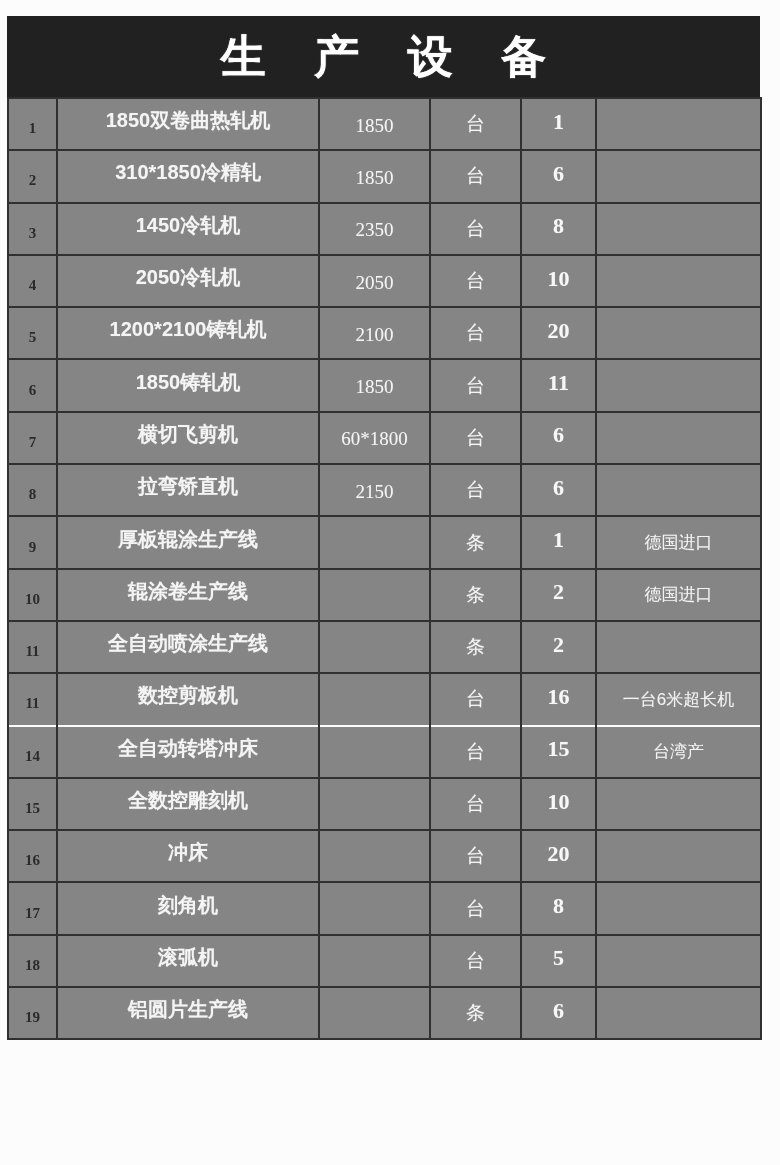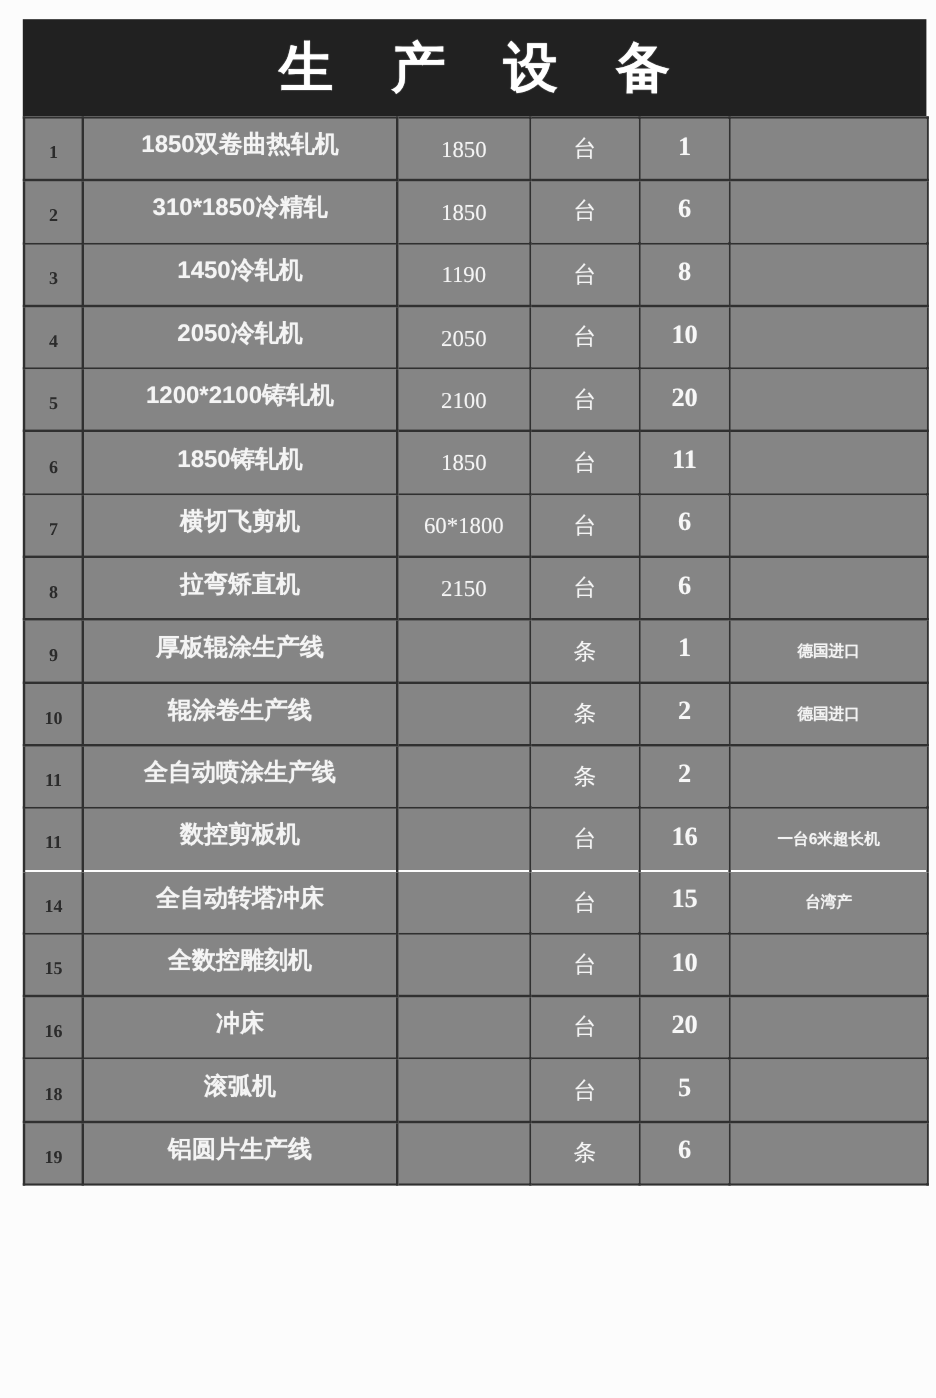--- a/index.html
+++ b/index.html
@@ -6,21 +6,21 @@
     margin: 0;
     padding: 0;
     width: 780px;
     height: 1165px;
     background: #fcfcfc;
     font-family: "Liberation Sans", sans-serif;
     overflow: hidden;
   }
   .page {
     position: absolute;
-    left: 19px;
+    left: 7px;
     top: 16px;
     width: 753px;
   }
   .title-bar {
     width: 100%;
     height: 81px;
     background: #212121;
     display: flex;
     align-items: center;
     justify-content: center;
@@ -82,22 +82,22 @@
   }
   td.c-qty {
     font-family: "Liberation Serif", serif;
     font-weight: bold;
     font-size: 22px;
     color: #f7f7f7;
     padding-bottom: 6px;
     text-shadow: 0 0 1px rgba(255,255,255,0.35);
   }
   td.c-remark {
-    font-weight: bold;
-    font-size: 13px;
+    font-weight: normal;
+    font-size: 17px;
     color: #f2f2f2;
     text-shadow: 0 0 1px rgba(255,255,255,0.3);
   }
 </style>
 </head>
 <body>
 
 <div class="page">
   <div class="title-bar">
     <div class="title-text">生 产 设 备</div>
@@ -125,21 +125,21 @@
           <td class="c-no">2</td>
           <td class="c-name">310*1850冷精轧</td>
           <td class="c-spec">1850</td>
           <td class="c-unit">台</td>
           <td class="c-qty">6</td>
           <td class="c-remark"></td>
         </tr>
         <tr>
           <td class="c-no">3</td>
           <td class="c-name">1450冷轧机</td>
-          <td class="c-spec">1190</td>
+          <td class="c-spec">2350</td>
           <td class="c-unit">台</td>
           <td class="c-qty">8</td>
           <td class="c-remark"></td>
         </tr>
         <tr>
           <td class="c-no">4</td>
           <td class="c-name">2050冷轧机</td>
           <td class="c-spec">2050</td>
           <td class="c-unit">台</td>
           <td class="c-qty">10</td>
@@ -227,20 +227,28 @@
         </tr>
         <tr>
           <td class="c-no">16</td>
           <td class="c-name">冲床</td>
           <td class="c-spec"></td>
           <td class="c-unit">台</td>
           <td class="c-qty">20</td>
           <td class="c-remark"></td>
         </tr>
         <tr>
+          <td class="c-no">17</td>
+          <td class="c-name">刻角机</td>
+          <td class="c-spec"></td>
+          <td class="c-unit">台</td>
+          <td class="c-qty">8</td>
+          <td class="c-remark"></td>
+        </tr>
+        <tr>
           <td class="c-no">18</td>
           <td class="c-name">滚弧机</td>
           <td class="c-spec"></td>
           <td class="c-unit">台</td>
           <td class="c-qty">5</td>
           <td class="c-remark"></td>
         </tr>
         <tr>
           <td class="c-no">19</td>
           <td class="c-name">铝圆片生产线</td>

